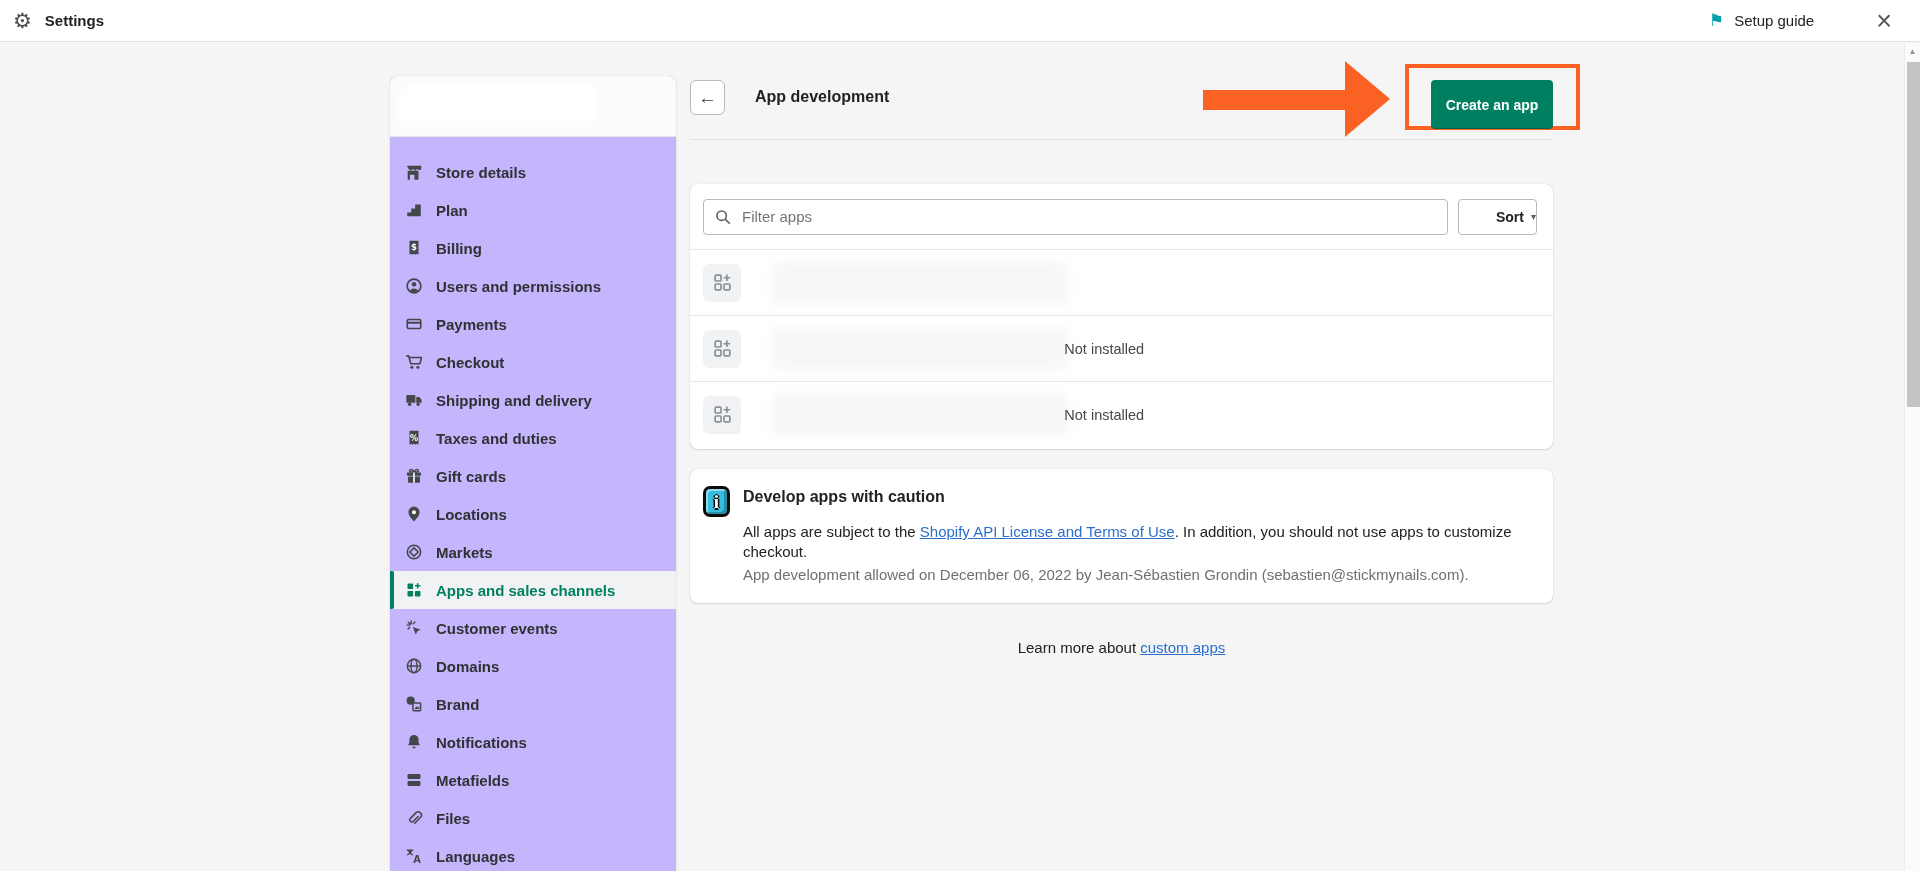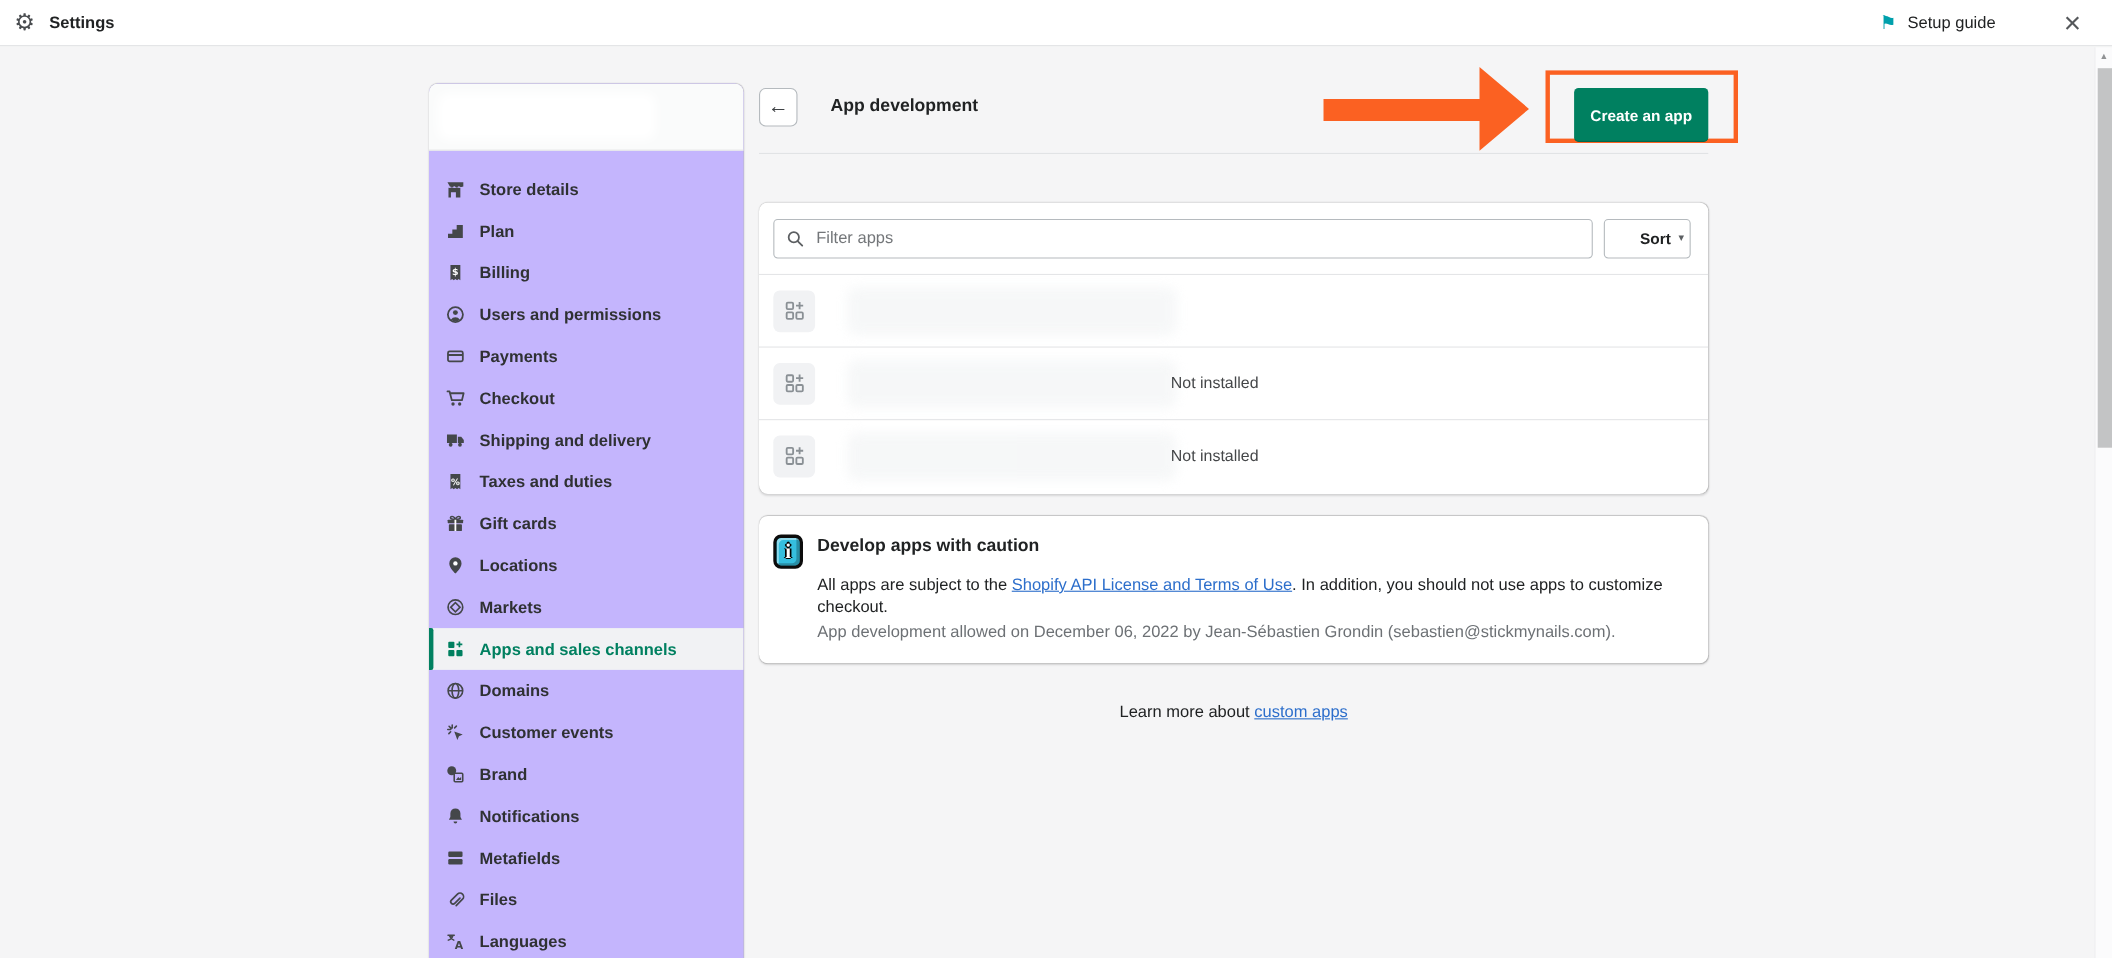--- a/index.html
+++ b/index.html
@@ -65,21 +65,21 @@
   
   .card{background:#fff;border-radius:8px;box-shadow:0 1px 2px rgba(0,0,0,.12),0 0 1px rgba(0,0,0,.2);}
   .apps-card{margin-top:44px;height:265px;overflow:hidden;}
   .filter-row{display:flex;align-items:center;gap:10px;padding:14px 16px 14px 13px;height:65px;}
   .filter-input-wrap{position:relative;flex:1;height:36px;}
   .filter-input{width:100%;height:36px;border:1px solid var(--input-border);border-radius:4px;
                 padding:0 12px 0 38px;font-size:15px;color:var(--text);font-family:inherit;background:#fff;outline:none;}
   .filter-input::placeholder{color:#737679;}
   .search-icon{position:absolute;left:11px;top:9px;width:18px;height:18px;color:#5c5f62;pointer-events:none;}
   .sort-btn{width:79px;height:36px;background:#fff;border:1px solid var(--input-border);border-radius:4px;
-            display:flex;align-items:center;justify-content:flex-start;gap:7px;font-size:14px;font-weight:600;
+            display:flex;align-items:center;justify-content:flex-end;gap:7px;font-size:14px;font-weight:600;
             color:var(--text);cursor:pointer;font-family:inherit;padding-left:32px;}
   .sort-caret{font-size:10px;color:#5c5f62;line-height:1;}
   .app-row{position:relative;display:flex;align-items:center;height:66px;padding:0 16px 0 13px;
            border-top:1px solid #e4e5e7;cursor:pointer;}
   .app-tile{width:38px;height:38px;border-radius:6px;background:#f1f2f4;display:flex;align-items:center;
             justify-content:center;color:#8a9095;flex:none;}
   .app-name-blob{position:absolute;left:80px;top:11px;width:300px;height:44px;border-radius:10px;
                  background:#f2f4f5;opacity:.65;filter:blur(5px);}
   .app-status{position:absolute;left:48%;transform:translateX(-50%);font-size:14.5px;color:#454749;}
 
@@ -236,38 +236,38 @@
               <rect x="2.8" y="2.8" width="6.2" height="6.2" rx="1"></rect>
               <rect x="2.8" y="11" width="6.2" height="6.2" rx="1"></rect>
               <rect x="11" y="11" width="6.2" height="6.2" rx="1"></rect>
               <path d="M13.2 2.4h1.7v2.1h2.1v1.7h-2.1v2.1h-1.7V6.2h-2.1V4.5h2.1z"></path>
             </svg>
           </span>
           <span class="nav-label">Apps and sales channels</span>
         </div>
         <div class="nav-item">
           <span class="nav-icon">
+            <svg viewBox="0 0 20 20" width="18" height="18" fill="currentColor">
+              <path d="M8.8 8.8l8.6 3.2-3.8 1.6-1.6 3.8z"></path>
+              <g stroke="currentColor" stroke-width="1.6" stroke-linecap="round" fill="none">
+                <path d="M6.8 2.3v3M2.3 6.8h3M3.6 3.6l2.1 2.1M11 3.4 9.2 5.2M3.4 11l1.8-1.8"></path>
+              </g>
+            </svg>
+          </span>
+          <span class="nav-label">Customer events</span>
+        </div>
+        <div class="nav-item">
+          <span class="nav-icon">
             <svg viewBox="0 0 20 20" width="18" height="18" fill="none" stroke="currentColor" stroke-width="1.6">
               <circle cx="10" cy="10" r="7.4"></circle>
               <ellipse cx="10" cy="10" rx="3.4" ry="7.4"></ellipse>
               <path d="M2.7 10h14.6"></path>
             </svg>
           </span>
           <span class="nav-label">Domains</span>
-        </div>
-        <div class="nav-item">
-          <span class="nav-icon">
-            <svg viewBox="0 0 20 20" width="18" height="18" fill="currentColor">
-              <path d="M8.8 8.8l8.6 3.2-3.8 1.6-1.6 3.8z"></path>
-              <g stroke="currentColor" stroke-width="1.6" stroke-linecap="round" fill="none">
-                <path d="M6.8 2.3v3M2.3 6.8h3M3.6 3.6l2.1 2.1M11 3.4 9.2 5.2M3.4 11l1.8-1.8"></path>
-              </g>
-            </svg>
-          </span>
-          <span class="nav-label">Customer events</span>
         </div>
         <div class="nav-item">
           <span class="nav-icon">
             <svg viewBox="0 0 20 20" width="18" height="18">
               <circle cx="6.3" cy="6.3" r="4.5" fill="currentColor"></circle>
               <rect x="8.8" y="8.8" width="8.6" height="8.6" rx="1" fill="none" stroke="currentColor" stroke-width="1.6"></rect>
               <path d="M10.6 15.6l2.2-3 1.6 1.6 1.4-1.9v3.3z" fill="currentColor"></path>
             </svg>
           </span>
           <span class="nav-label">Brand</span>

